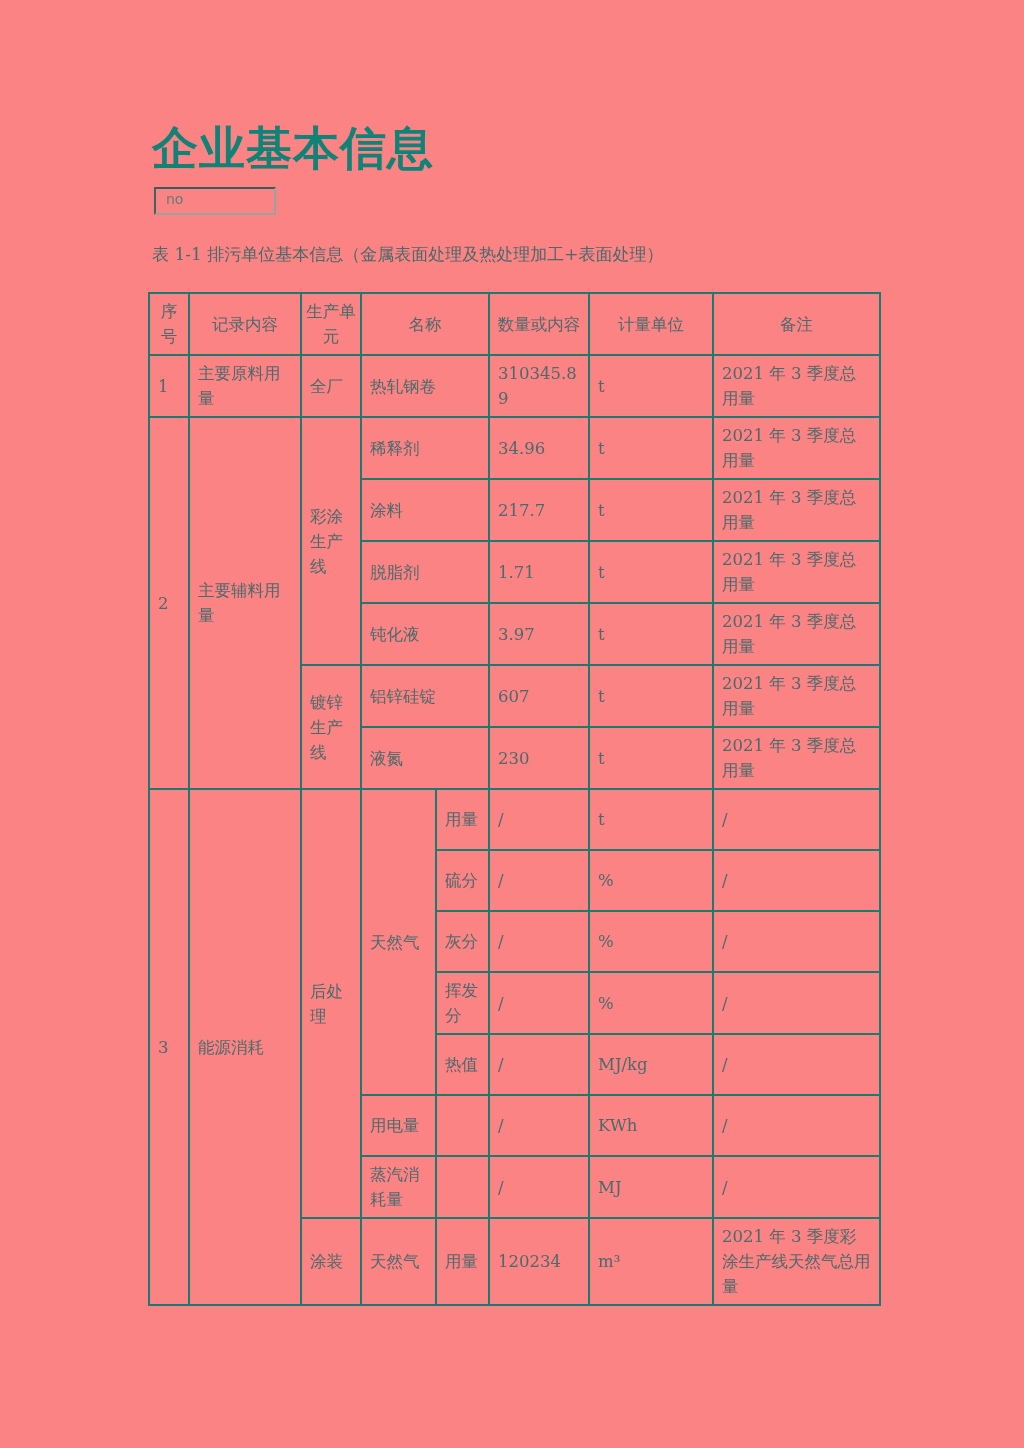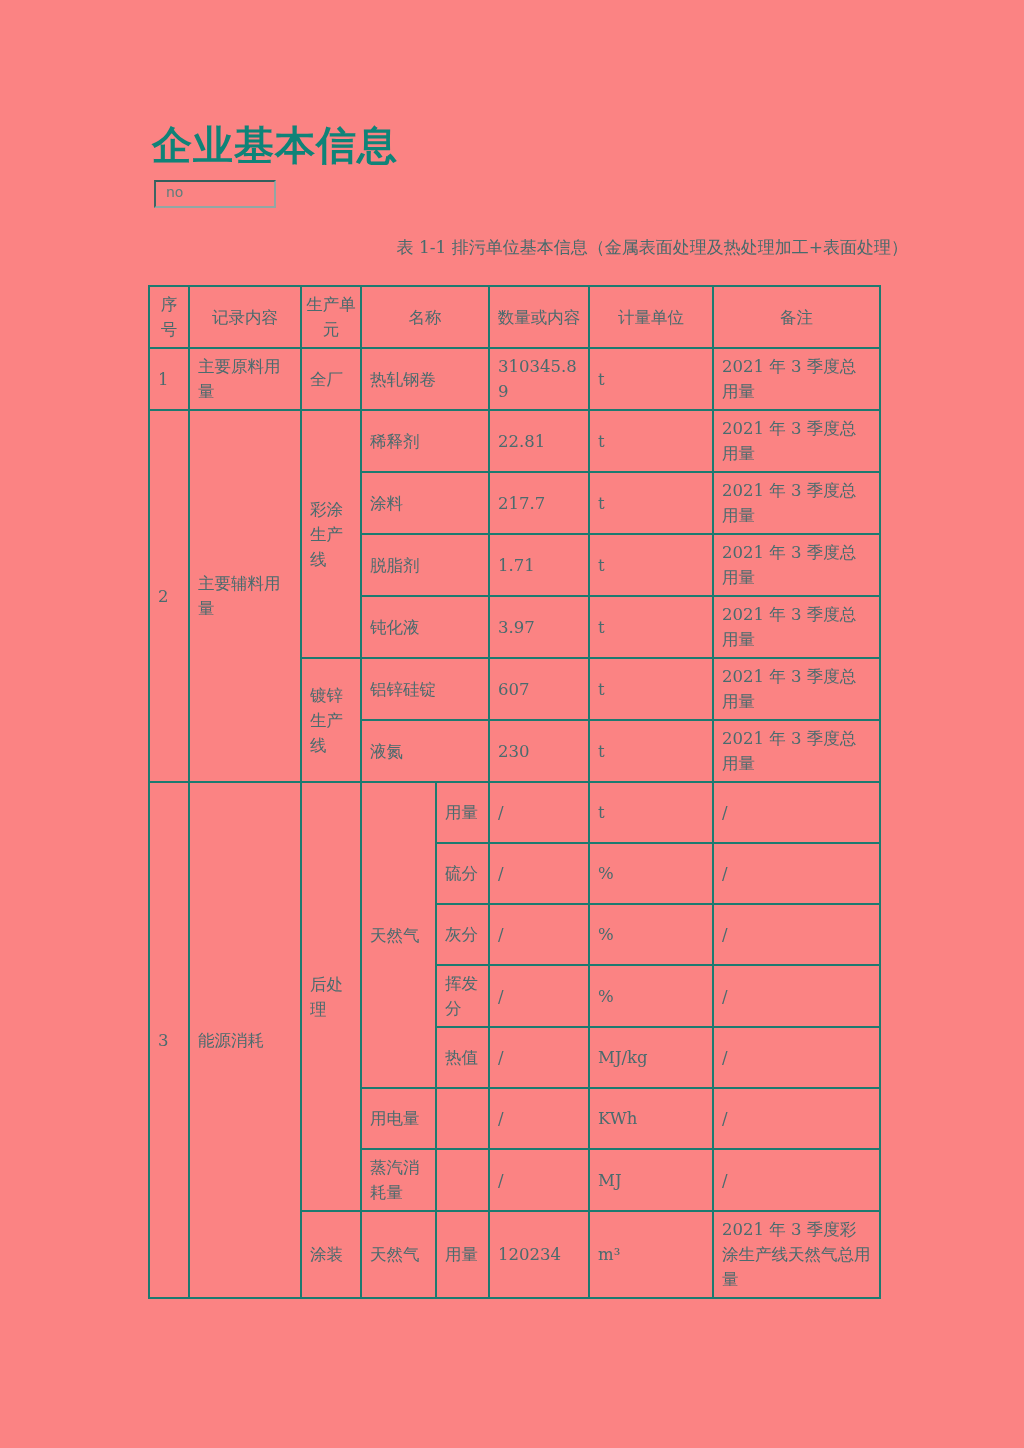--- a/index.html
+++ b/index.html
@@ -17,21 +17,21 @@
     overflow: hidden;
   }
   .content {
     position: absolute;
     left: 148px;
     top: 118px;
     width: 760px;
   }
   .doc-title {
     margin-left: 4px;
-    font-size: 40px;
+    font-size: 46px;
     font-weight: bold;
     color: #0f8378;
     letter-spacing: 1px;
   }
   .section-heading {
     margin-left: 4px;
     margin-top: 34px;
     font-size: 23px;
     font-weight: bold;
     color: #31655f;
@@ -49,21 +49,20 @@
     font-size: 14px;
     font-family: "DejaVu Sans", "Liberation Sans", sans-serif;
     padding: 0 0 4px 10px;
     outline: none;
   }
   .table-caption {
     margin-left: 4px;
     margin-top: 28px;
     font-size: 17px;
     color: #486a6c;
-    text-align: right;
   }
   table.main-table {
     margin-top: 26px;
     border-collapse: collapse;
     table-layout: fixed;
     width: 731px;
     padding-left: 12px;
   }
   table.main-table th,
   table.main-table td {
@@ -128,21 +127,21 @@
         <td>310345.89</td>
         <td>t</td>
         <td>2021 年 3 季度总用量</td>
       </tr>
 
       <tr class="h-normal">
         <td class="center" rowspan="6">2</td>
         <td rowspan="6">主要辅料用量</td>
         <td rowspan="4">彩涂生产线</td>
         <td colspan="2">稀释剂</td>
-        <td>22.81</td>
+        <td>34.96</td>
         <td>t</td>
         <td>2021 年 3 季度总用量</td>
       </tr>
       <tr class="h-normal">
         <td colspan="2">涂料</td>
         <td>217.7</td>
         <td>t</td>
         <td>2021 年 3 季度总用量</td>
       </tr>
       <tr class="h-normal">

